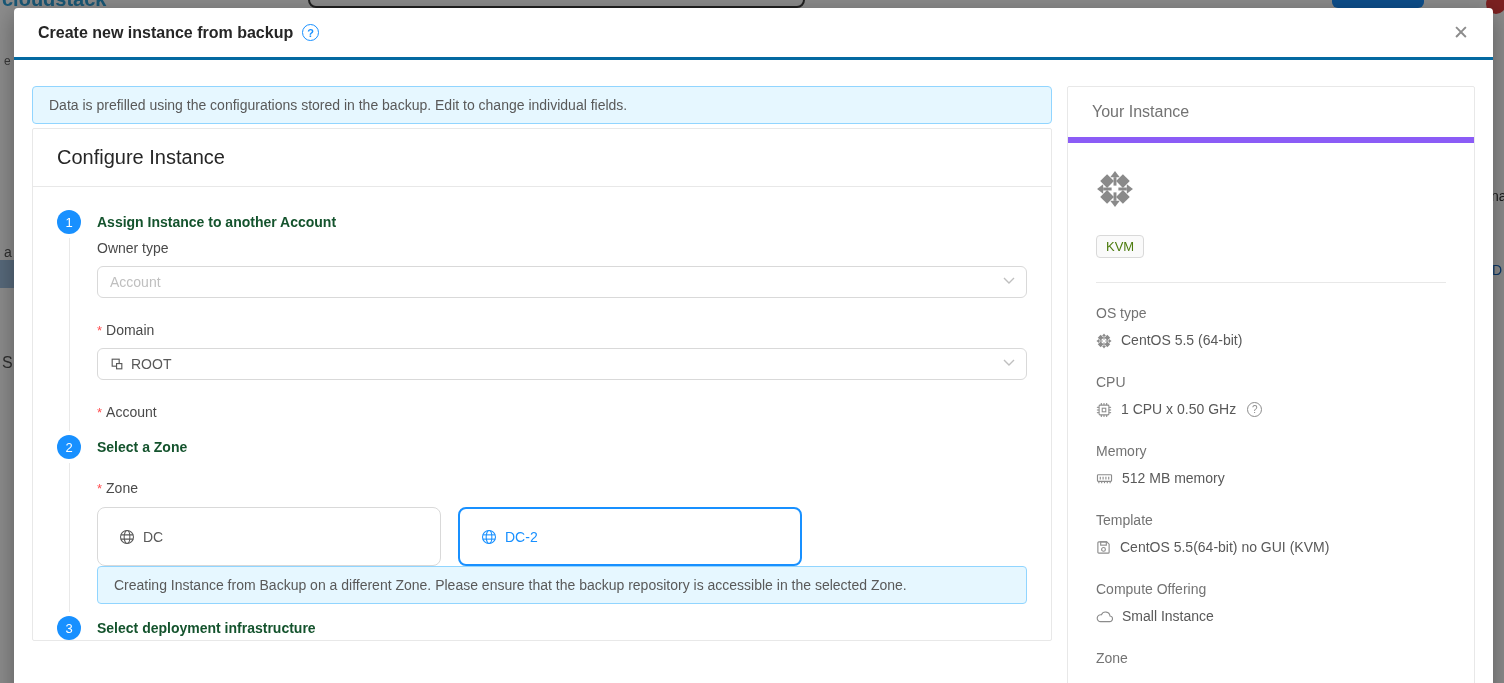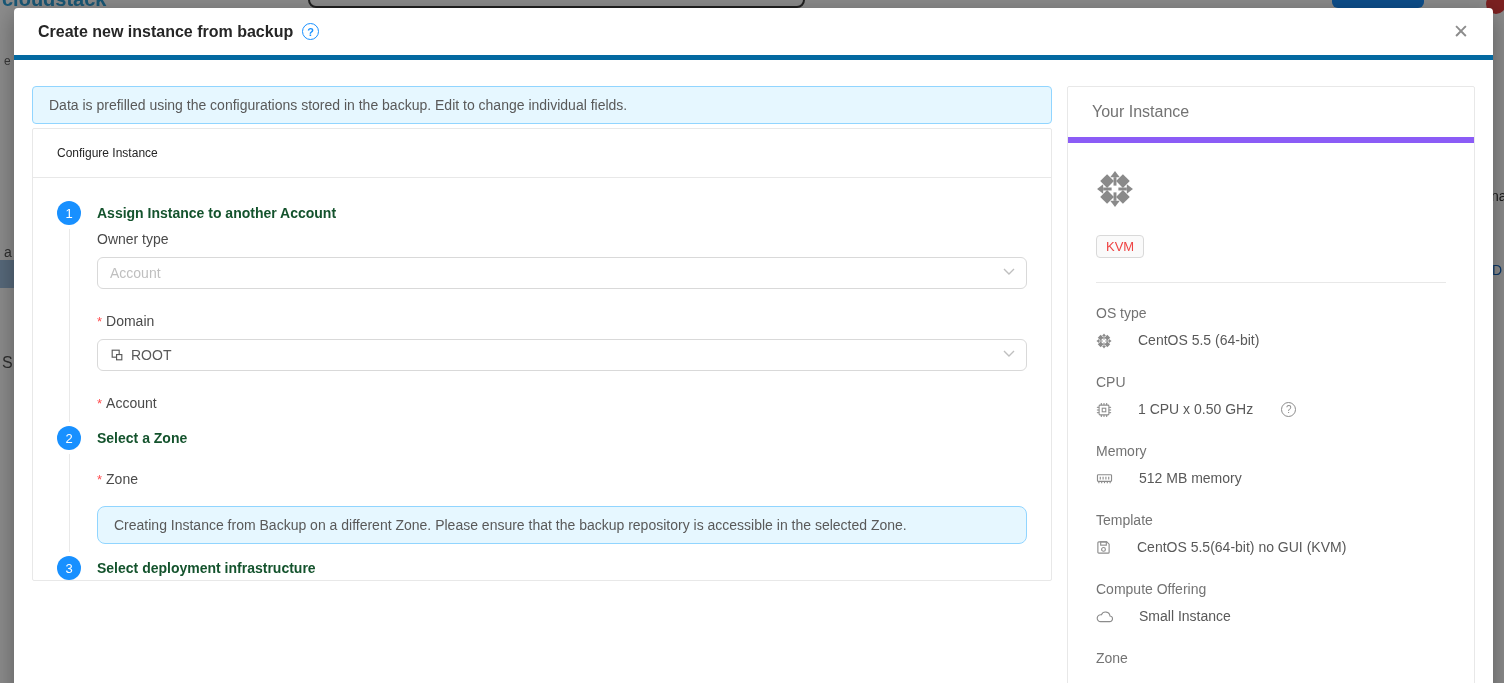--- a/index.html
+++ b/index.html
@@ -22,36 +22,36 @@
     background: #1890ff; border-radius: 6px; }
   .bg-badge { position: absolute; left: 1486px; top: -6px; width: 20px; height: 20px;
     background: #e23c3c; border-radius: 50%; }
   .dim { position: absolute; inset: 0; background: rgba(0,0,0,0.45); z-index: 1; }
 
   
   .modal { position: absolute; left: 14px; top: 8px; width: 1479px; height: 720px;
     background: #fff; border-radius: 4px; box-shadow: 0 6px 24px rgba(0,0,0,.35);
     z-index: 2; overflow: hidden; }
   .modal-header { height: 52px; display: flex; align-items: center; padding: 0 24px;
-    border-bottom: 5px solid #0369a1; }
+    border-bottom: 3px solid #0369a1; }
   .modal-title { font-size: 16px; font-weight: 600; color: #262626; }
   .help-circle { width: 17px; height: 17px; border: 1.5px solid #1890ff; border-radius: 50%;
     color: #1890ff; font-size: 11px; font-weight: bold; display: inline-flex;
     align-items: center; justify-content: center; margin-left: 9px; }
   .close-btn { margin-left: auto; color: #8c8c8c; font-size: 19px; line-height: 1;
     cursor: pointer; background: none; border: none; font-family: inherit; }
 
   .modal-body { display: flex; gap: 15px; padding: 26px 18px; align-items: flex-start; }
   .left-col { flex: 1; min-width: 0; }
 
   .alert { background: #e6f7ff; border: 1px solid #91d5ff; border-radius: 4px;
     padding: 8px 16px; color: #595959; line-height: 20px; }
 
   .card { border: 1px solid #e8e8e8; border-radius: 2px; margin-top: 4px; background: #fff; }
-  .card-head { padding: 17px 24px; font-size: 12px; color: #262626;
+  .card-head { padding: 17px 24px; font-size: 20px; color: #262626;
     border-bottom: 1px solid #e8e8e8; }
   .card-body { padding: 23px 24px 0; }
 
   
   .step { display: flex; }
   .rail { width: 24px; display: flex; flex-direction: column; align-items: center;
     margin-right: 16px; }
   .dot { width: 24px; height: 24px; flex: 0 0 24px; border-radius: 50%; background: #1890ff;
     color: #fff; font-size: 13px; display: flex; align-items: center; justify-content: center; }
   .rail-line { width: 1px; background: #e9e9e9; flex: 1; margin: 4px 0; }
@@ -67,36 +67,36 @@
     display: flex; align-items: center; gap: 7px; padding: 0 30px 0 12px; margin-top: 9px;
     color: #595959; position: relative; cursor: pointer; }
   .select .chev { position: absolute; right: 11px; top: 10px; }
   .placeholder { color: #bfbfbf; }
 
   .zone-row { display: flex; gap: 17px; margin-top: 10px; }
   .zone-card { width: 344px; height: 59px; border: 1px solid #d9d9d9; border-radius: 8px;
     display: flex; align-items: center; gap: 8px; padding: 0 21px; color: #595959;
     background: #fff; cursor: pointer; }
   .zone-card.selected { border: 2px solid #1890ff; color: #1890ff; }
-  .zone-alert { margin-top: 18px; border-radius: 8px; }
+  .zone-alert { margin-top: 0; }
   .pb1 { padding-bottom: 14px; } .pb2 { padding-bottom: 12px; }
 
   
   .side-card { width: 408px; border: 1px solid #e8e8e8; border-radius: 2px; background: #fff;
     min-height: 660px; }
   .side-head { padding: 16px 24px; font-size: 16px; color: #737373;
     border-bottom: 6px solid #8b5cf6; }
   .side-body { padding: 27px 28px 0; }
   .kvm-tag { display: inline-block; margin-top: 27px; padding: 1px 9px;
-    border: 1px solid #d9d9d9; border-radius: 4px; color: #ef4444; font-size: 13px;
+    border: 1px solid #d9d9d9; border-radius: 4px; color: #4d7c0f; font-size: 13px;
     background: #fafafa; line-height: 19px; }
   .side-divider { height: 1px; background: #e8e8e8; margin: 24px 0 22px; }
   .ditem { margin-bottom: 25px; }
   .dlabel { color: #737373; line-height: 17px; }
-  .dvalue { margin-top: 10px; display: flex; align-items: center; gap: 26px; color: #595959;
+  .dvalue { margin-top: 10px; display: flex; align-items: center; gap: 9px; color: #595959;
     line-height: 17px; }
   .dvalue .help-sm { width: 15px; height: 15px; border: 1.2px solid #8c8c8c;
     border-radius: 50%; color: #8c8c8c; font-size: 10px; display: inline-flex;
     align-items: center; justify-content: center; margin-left: 2px; }
   svg { display: block; }
 </style>
 </head>
 <body>
 
 <div class="bg-page">
@@ -177,20 +177,44 @@
               <div class="dot">2</div>
               <div class="rail-line"></div>
             </div>
             <div class="step-main pb2">
               <div class="step-title">Select a Zone</div>
 
               <div class="field-label" style="margin-top:21px">
                 <span class="req">*</span><span>Zone</span>
               </div>
 
+              <div class="zone-row">
+                <div class="zone-card">
+                  <span>
+                    <svg width="16" height="16" viewBox="0 0 18 18" fill="none" stroke="#595959" stroke-width="1.2">
+                        <circle cx="9" cy="9" r="7.3"></circle>
+                        <ellipse cx="9" cy="9" rx="3.2" ry="7.3"></ellipse>
+                        <line x1="2" y1="6.6" x2="16" y2="6.6"></line>
+                        <line x1="2" y1="11.4" x2="16" y2="11.4"></line>
+                      </svg>
+                  </span>
+                  <span>DC</span>
+                </div>
+                <div class="zone-card selected">
+                  <span>
+                    <svg width="16" height="16" viewBox="0 0 18 18" fill="none" stroke="#1890ff" stroke-width="1.2">
+                        <circle cx="9" cy="9" r="7.3"></circle>
+                        <ellipse cx="9" cy="9" rx="3.2" ry="7.3"></ellipse>
+                        <line x1="2" y1="6.6" x2="16" y2="6.6"></line>
+                        <line x1="2" y1="11.4" x2="16" y2="11.4"></line>
+                      </svg>
+                  </span>
+                  <span>DC-2</span>
+                </div>
+              </div>
 
               <div class="alert zone-alert">Creating Instance from Backup on a different Zone. Please ensure that the backup repository is accessible in the selected Zone.</div>
             </div>
           </div>
 
           <div class="step">
             <div class="rail">
               <div class="dot">3</div>
             </div>
             <div class="step-main">

